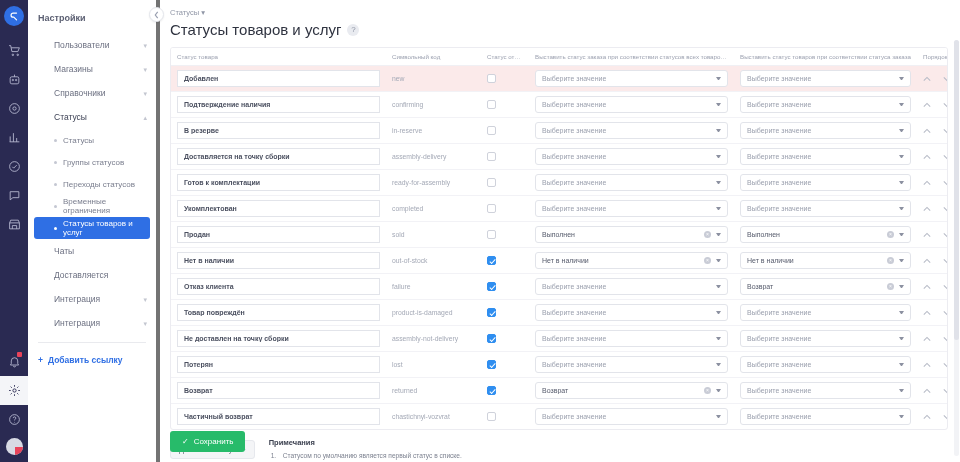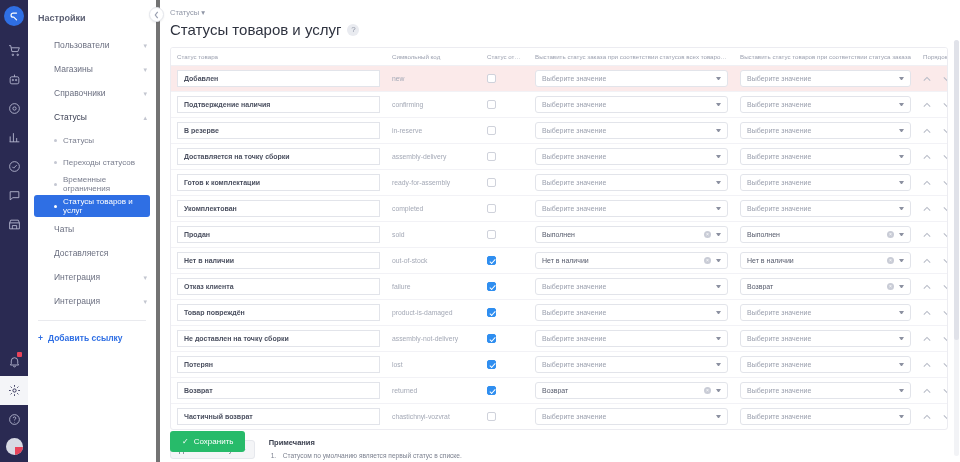--- a/index.html
+++ b/index.html
@@ -308,20 +308,24 @@
       <span class="chev">▾</span>
     </div>
     <div class="sb-item expanded">
       <span class="lbl">Статусы</span>
       <span class="chev">▴</span>
     </div>
 
     <div class="sb-sub">
       <span class="bullet"></span>
       <span>Статусы</span>
+    </div>
+    <div class="sb-sub">
+      <span class="bullet"></span>
+      <span>Группы статусов</span>
     </div>
     <div class="sb-sub">
       <span class="bullet"></span>
       <span>Переходы статусов</span>
     </div>
     <div class="sb-sub">
       <span class="bullet"></span>
       <span>Временные ограничения</span>
     </div>
     <div class="sb-sub active">

